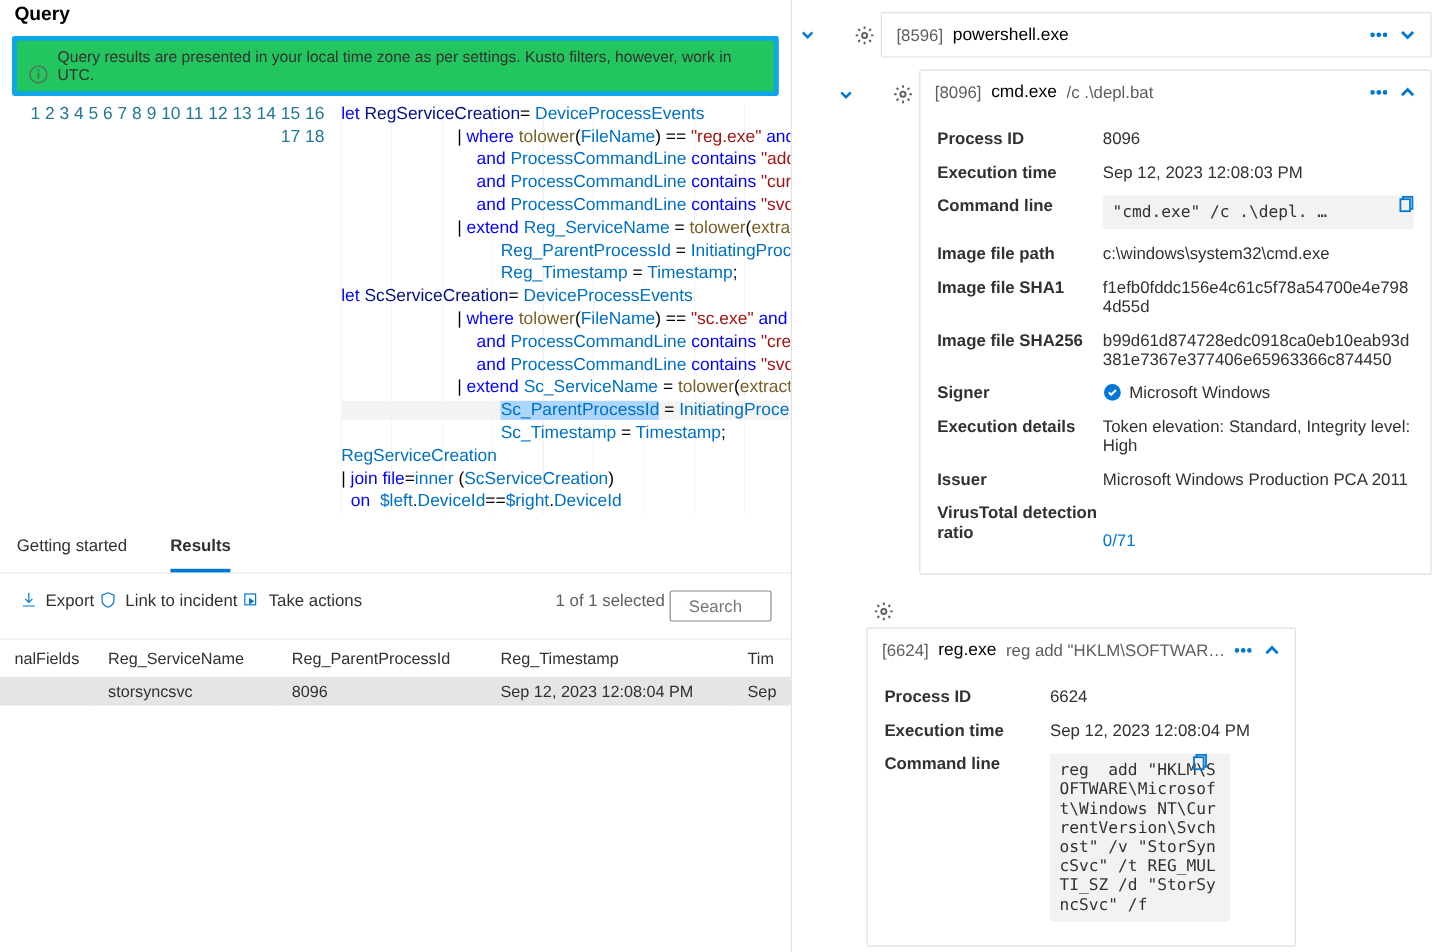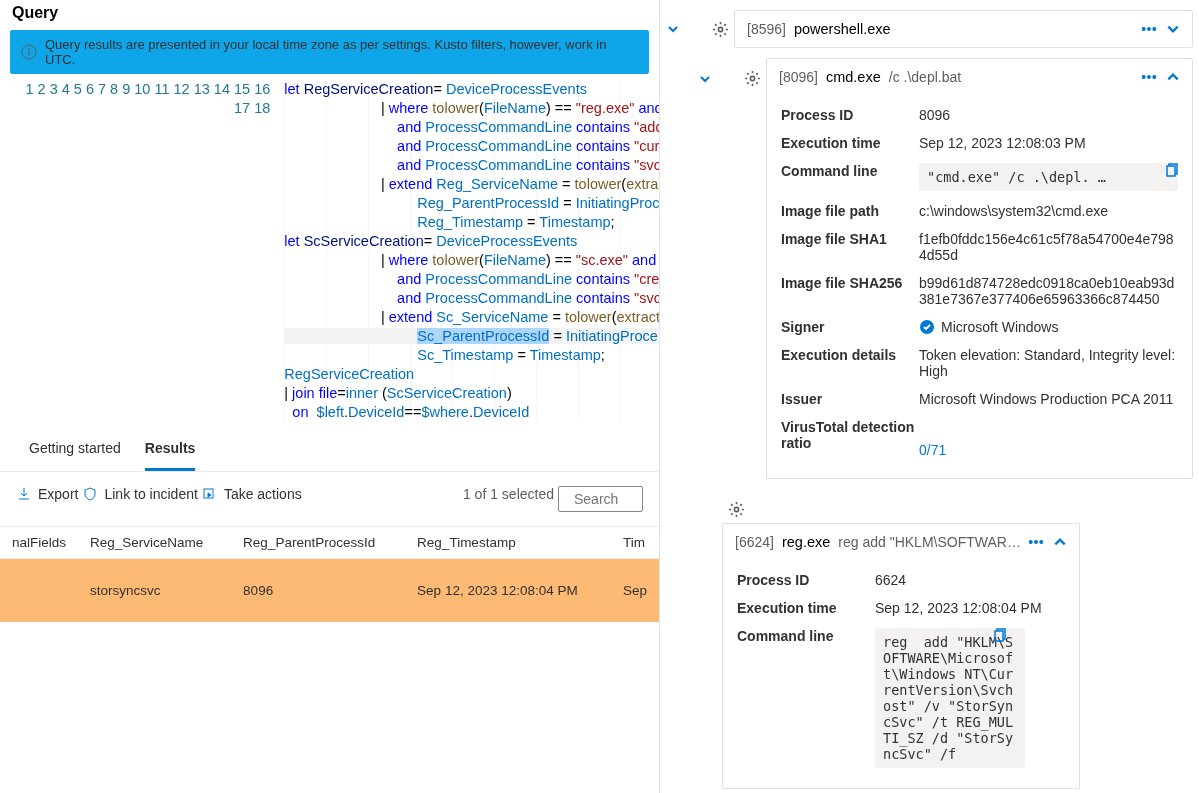--- a/index.html
+++ b/index.html
@@ -1,44 +1,44 @@
 <!DOCTYPE html>
 <html><head>
 <meta charset="utf-8">
 <style>
 *{margin:0;padding:0;box-sizing:border-box;font-family:"Segoe UI",sans-serif;}
 body{width:1199px;height:793px;display:flex;overflow:hidden;background:#fff;}
 .left{flex:0 0 660px;display:flex;flex-direction:column;border-right:1px solid #e1e1e1;overflow:hidden;}
 .right{flex:1;display:flex;flex-direction:column;overflow-y:auto;padding-top:8px;}
 .q-title{font-size:16px;font-weight:600;padding:4px 12px 8px;}
-.info-bar{display:flex;align-items:center;gap:8px;background:#0ea5e9;border:1px solid #0ea5e9;border-radius:2px;margin:0 10px 6px;padding:6px 10px;font-size:13px;color:#323130;}
+.info-bar{display:flex;align-items:flex-end;gap:8px;background:#22c55e;border:4px solid #0ea5e9;border-radius:2px;margin:0 10px 6px;padding:6px 10px;font-size:13px;color:#323130;}
 .info-bar svg{width:16px;height:16px;flex-shrink:0;}
 .editor{display:flex;font-family:Consolas,monospace;font-size:14.5px;overflow:hidden;flex:0 0 auto;padding-bottom:4px;}
 .gutter{background:#fff;color:#237893;text-align:right;padding:0 14px 0 8px;user-select:none;line-height:19px;}
 .code{white-space:pre;line-height:19px;overflow:hidden;background-image:repeating-linear-gradient(to right,#f5f5f5 0,#f5f5f5 1px,transparent 1px,transparent 42px);}
 .kw{color:#0000ff;}
 .fn{color:#795e26;}
 .str{color:#a31515;}
 .var{color:#001080;}
 .regv{color:#0070c1;}
 .sel{background:#add6ff;}
 .hlline{background:#f3f3f3;}
-.tabs{display:flex;border-bottom:1px solid #edebe9;padding:0 29px;gap:24px;}
+.tabs{display:flex;border-bottom:1px solid #edebe9;padding:0 14px;gap:36px;}
 .tab{padding:14px 0 12px;font-size:14px;color:#323130;cursor:pointer;}
 .tab.active{font-weight:600;border-bottom:3px solid #0078d4;}
 .toolbar{display:flex;align-items:flex-start;gap:4px;padding:14px 16px;font-size:14px;color:#323130;}
 .tbtn{display:flex;align-items:center;gap:6px;cursor:pointer;}
 .tbtn svg{width:16px;height:16px;stroke:#0078d4;fill:none;}
 .spacer{flex:1;}
 .selcount{font-size:14px;color:#605e5c;}
 .searchbox{display:flex;align-items:center;gap:6px;border:1px solid #8a8886;border-radius:2px;padding:4px 8px;width:85px;}
 .searchbox input{border:none;outline:none;width:60px;font-size:14px;color:#605e5c;}
 table{width:100%;border-collapse:collapse;font-size:13.5px;}
 th{text-align:left;font-weight:400;color:#323130;padding:8px 12px;border-bottom:1px solid #edebe9;border-top:1px solid #edebe9;}
-td{padding:24px 12px;background:#fdba74;color:#323130;margin-top:25px;}
+td{padding:4px 12px;background:#e5e5e5;color:#323130;margin-top:25px;}
 .node-row{display:flex;align-items:center;padding:2px 0;}
 .caret{width:26px;height:26px;display:flex;align-items:center;justify-content:center;cursor:pointer;}
 .caret svg{width:12px;height:12px;stroke:#0078d4;stroke-width:2;fill:none;}
 .gear{width:28px;height:28px;display:flex;align-items:center;justify-content:center;}
 .gear svg{width:17px;height:17px;stroke:#605e5c;fill:none;stroke-width:1.5;}
 .card{flex:1;border:1px solid #e1dfdd;border-radius:2px;margin-right:6px;}
 .card-head{display:flex;align-items:center;gap:8px;padding:10px 12px;cursor:pointer;}
 .pid{color:#605e5c;font-size:14px;}
 .pname{font-weight:400;font-size:14.5px;}
 .pargs{color:#605e5c;font-size:14px;overflow:hidden;text-overflow:ellipsis;white-space:nowrap;flex:1;}
@@ -101,21 +101,21 @@
                                  <span class="regv">Reg_Timestamp</span> = <span class="regv">Timestamp</span>;
 <span class="kw">let</span> <span class="var">ScServiceCreation</span>= <span class="regv">DeviceProcessEvents</span>
                         | <span class="kw">where</span> <span class="fn">tolower</span>(<span class="regv">FileName</span>) == <span class="str">"sc.exe"</span> <span class="kw">and</span> 
                             <span class="kw">and</span> <span class="regv">ProcessCommandLine</span> <span class="kw">contains</span> <span class="str">"create"</span>
                             <span class="kw">and</span> <span class="regv">ProcessCommandLine</span> <span class="kw">contains</span> <span class="str">"svchost</span>
                         | <span class="kw">extend</span> <span class="regv">Sc_ServiceName</span> = <span class="fn">tolower</span>(<span class="fn">extract</span>(
 <span class="hlline">                                 <span class="sel"><span class="regv">Sc_ParentProcessId</span></span> = <span class="regv">InitiatingProce</span></span>
                                  <span class="regv">Sc_Timestamp</span> = <span class="regv">Timestamp</span>;
 <span class="regv">RegServiceCreation</span>
 | <span class="kw">join</span> <span class="kw">file</span>=<span class="regv">inner</span> (<span class="regv">ScServiceCreation</span>)
-  <span class="kw">on</span>  <span class="regv">$left</span>.<span class="regv">DeviceId</span>==<span class="regv">$where</span>.<span class="regv">DeviceId</span></div>
+  <span class="kw">on</span>  <span class="regv">$left</span>.<span class="regv">DeviceId</span>==<span class="regv">$right</span>.<span class="regv">DeviceId</span></div>
   </div>
 
   <div class="tabs">
     <div class="tab">Getting started</div>
     <div class="tab active">Results</div>
   </div>
 
   <div class="toolbar">
     <div class="tbtn">
       <svg viewBox="0 0 16 16">

